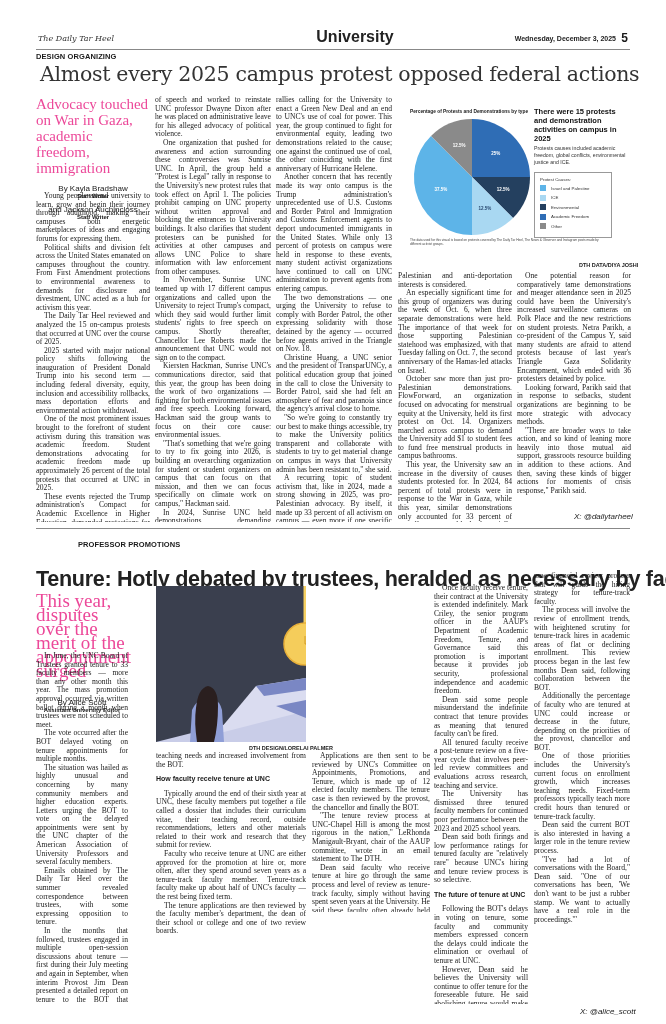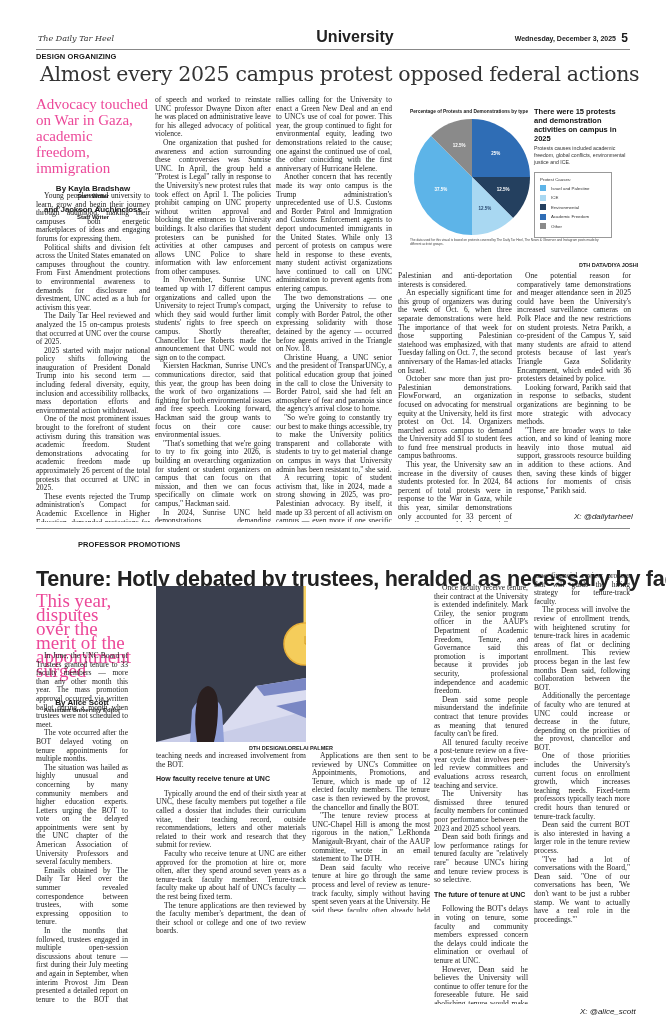--- a/index.html
+++ b/index.html
@@ -7,21 +7,21 @@
   .abs { position: absolute; }
   .masthead { left: 38px; top: 34px; font-family: "DejaVu Serif", serif; font-size: 8px; color: #333; font-style: italic; }
   .section { left: 0; width: 666px; top: 28px; text-align: center; font-family: "Liberation Sans", sans-serif; font-size: 16px; font-weight: bold; color: #222; padding-left: 44px; }
   .date { right: 50px; top: 35px; font-family: "Liberation Sans", sans-serif; font-size: 7px; font-weight: bold; color: #222; }
   .pagenum { right: 38px; top: 31px; font-family: "Liberation Sans", sans-serif; font-size: 12px; font-weight: bold; }
   .rule { left: 36px; width: 594px; height: 1px; background: #888; }
   .kicker { font-family: "Liberation Sans", sans-serif; font-size: 7.5px; font-weight: bold; letter-spacing: 0.1px; }
   .headline1 { left: 40px; top: 62px; font-family: "DejaVu Serif", serif; font-size: 20.5px; color: #333; letter-spacing: -0.3px; white-space: nowrap; }
   .headline2 { left: 36px; top: 566px; font-family: "Liberation Sans", sans-serif; font-size: 22px; font-weight: bold; color: #222; letter-spacing: -0.3px; white-space: nowrap; transform: scaleX(0.98); transform-origin: left; }
   .deck { font-family: "Liberation Serif", serif; font-size: 15px; line-height: 16px; color: #ec4899; }
-  .byline { font-family: "Liberation Sans", sans-serif; font-size: 8px; font-weight: bold; text-align: center; }
+  .byline { font-family: "Liberation Sans", sans-serif; font-size: 8px; font-weight: normal; text-align: center; }
   .byrole { font-family: "Liberation Sans", sans-serif; font-size: 6px; font-weight: bold; text-align: center; margin-bottom: 6px; }
   .col { font-family: "Liberation Serif", serif; font-size: 7.6px; line-height: 8.6px; text-align: justify; color: #1a1a1a; overflow: hidden; }
   .col p { text-indent: 8px; }
   .subhead { font-family: "Liberation Sans", sans-serif; font-weight: bold; font-size: 7px; margin: 6px 0 6px 0; text-indent: 0 !important; text-align: left; }
   .credit { font-family: "Liberation Sans", sans-serif; font-size: 5.5px; font-weight: bold; }
   .social { font-family: Liberation Sans, sans-serif; font-style: italic; font-size: 8px; }
   .chart-title { font-family: "Liberation Sans", sans-serif; font-size: 4.8px; font-weight: bold; }
   .chart-note { font-family: "Liberation Sans", sans-serif; font-size: 3.2px; color: #444; line-height: 4px; }
   .info-head { font-family: "Liberation Sans", sans-serif; font-size: 7.5px; font-weight: bold; line-height: 9px; color: #111; }
   .info-body { font-family: "Liberation Sans", sans-serif; font-size: 5.2px; line-height: 7px; color: #333; }

